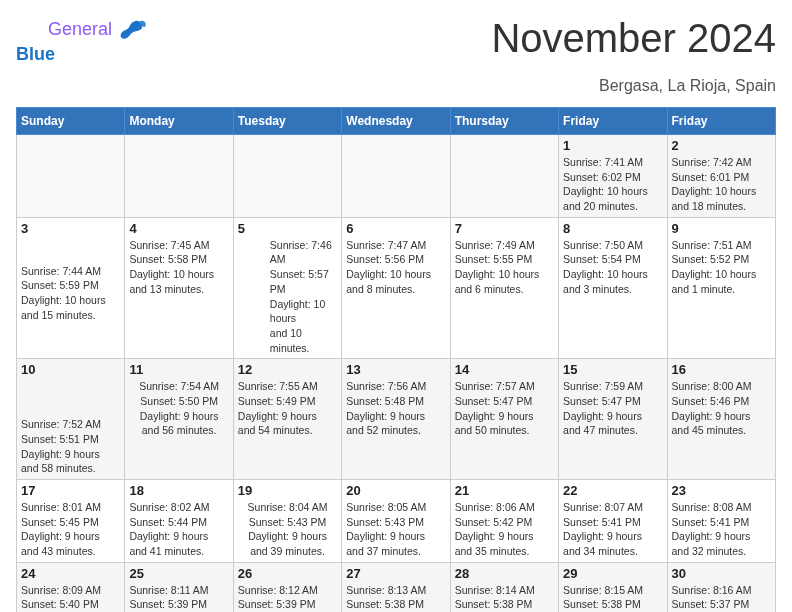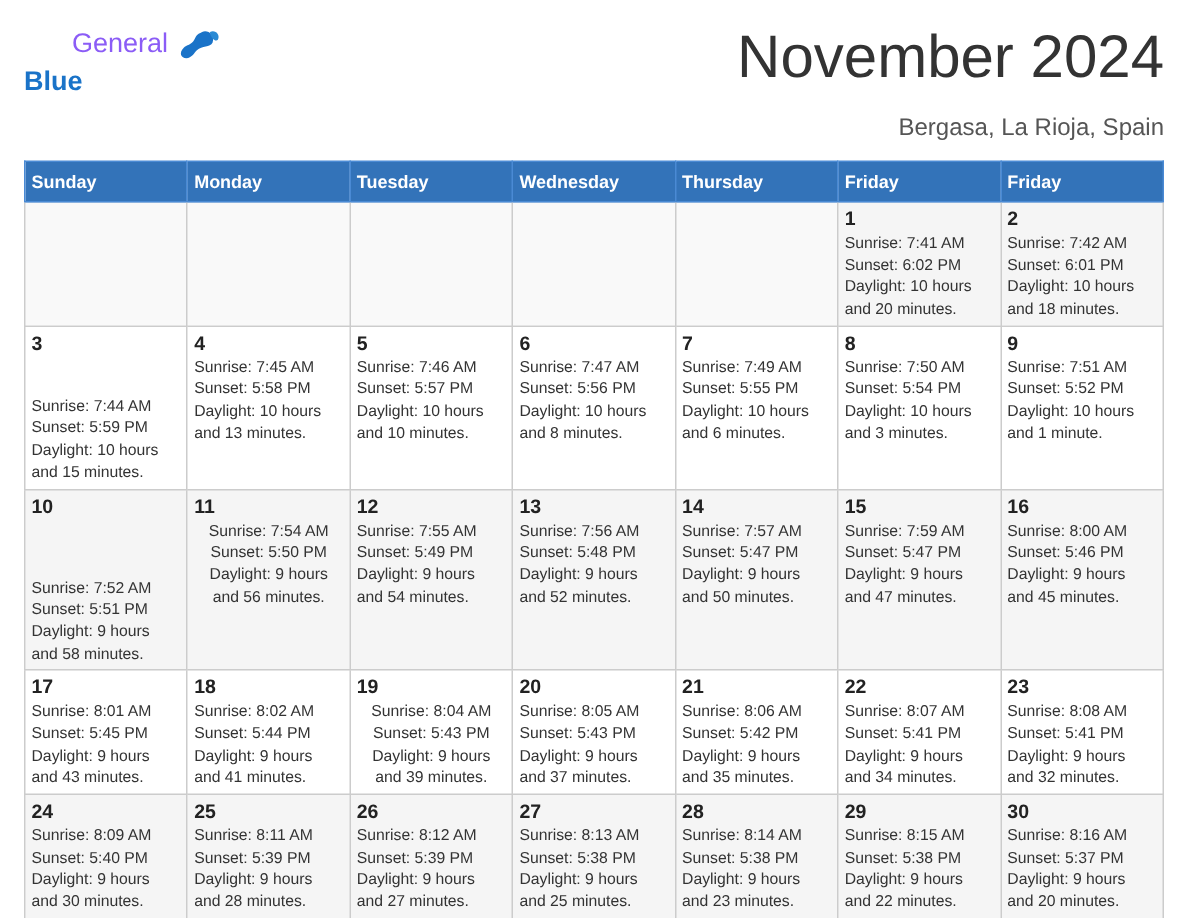--- a/index.html
+++ b/index.html
@@ -150,21 +150,21 @@
         </td>
         <td>
           <span class="day-number">4</span>
           <div class="day-info" style="white-space: pre-line;">Sunrise: 7:45 AM
 Sunset: 5:58 PM
 Daylight: 10 hours
 and 13 minutes.</div>
         </td>
         <td>
           <span class="day-number">5</span>
-          <div class="day-info" style="white-space: pre-line;">Sunrise: 7:46 AM
+          <div class="day-info" style="white-space: pre-line; margin-left: 32px;">Sunrise: 7:46 AM
 Sunset: 5:57 PM
 Daylight: 10 hours
 and 10 minutes.</div>
         </td>
         <td>
           <span class="day-number">6</span>
           <div class="day-info" style="white-space: pre-line;">Sunrise: 7:47 AM
 Sunset: 5:56 PM
 Daylight: 10 hours
 and 8 minutes.</div>

